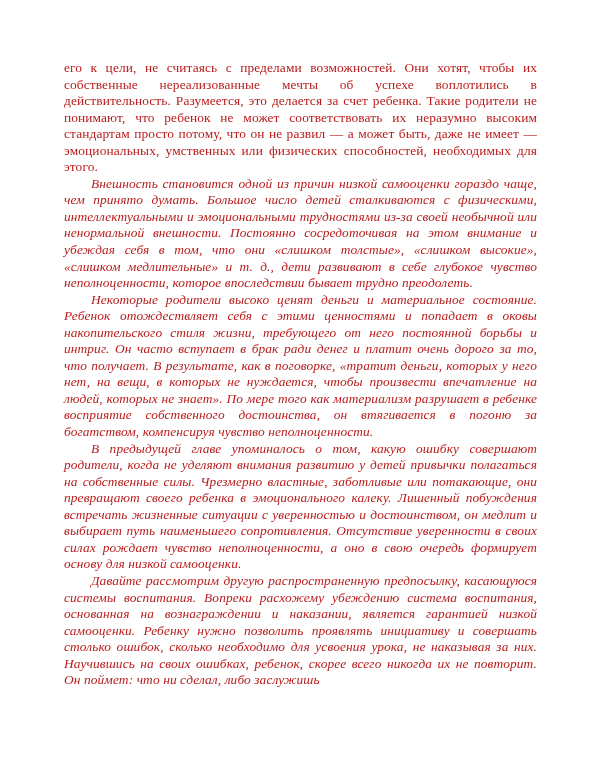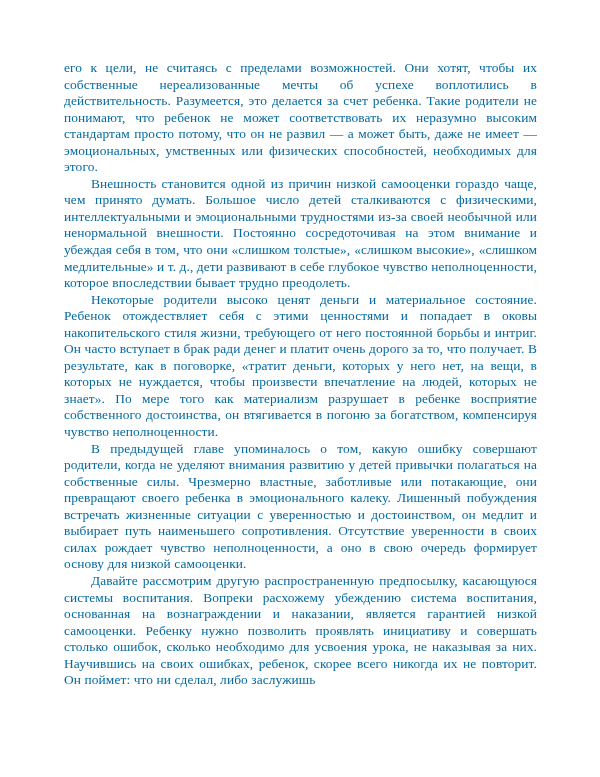--- a/index.html
+++ b/index.html
@@ -13,32 +13,33 @@
     height: 777px;
     background: #ffffff;
     overflow: hidden;
     font-family: "Liberation Serif", "DejaVu Serif", serif;
   }
   .text-block {
     position: absolute;
     left: 64px;
     top: 60px;
     width: 473px;
-    color: #0369a1;
+    color: #b91c1c;
   }
   .text-block p {
     margin: 0;
     padding: 0;
     text-align: justify;
     font-size: 13.4px;
     line-height: 16.55px;
     letter-spacing: 0.1px;
   }
   .text-block p.indent {
     text-indent: 27px;
+    font-style: italic;
   }
 </style>
 </head>
 <body>
 
 <div class="page">
   <div class="text-block">
     <p>его к цели, не считаясь с пределами возможностей. Они хотят, чтобы их собственные нереализованные мечты об успехе воплотились в действительность. Разумеется, это делается за счет ребенка. Такие родители не понимают, что ребенок не может соответствовать их неразумно высоким стандартам просто потому, что он не развил — а может быть, даже не имеет — эмоциональных, умственных или физических способностей, необходимых для этого.</p>
     <p class="indent">Внешность становится одной из причин низкой самооценки гораздо чаще, чем принято думать. Большое число детей сталкиваются с физическими, интеллектуальными и эмоциональными трудностями из-за своей необычной или ненормальной внешности. Постоянно сосредоточивая на этом внимание и убеждая себя в том, что они «слишком толстые», «слишком высокие», «слишком медлительные» и т. д., дети развивают в себе глубокое чувство неполноценности, которое впоследствии бывает трудно преодолеть.</p>
     <p class="indent">Некоторые родители высоко ценят деньги и материальное состояние. Ребенок отождествляет себя с этими ценностями и попадает в оковы накопительского стиля жизни, требующего от него постоянной борьбы и интриг. Он часто вступает в брак ради денег и платит очень дорого за то, что получает. В результате, как в поговорке, «тратит деньги, которых у него нет, на вещи, в которых не нуждается, чтобы произвести впечатление на людей, которых не знает». По мере того как материализм разрушает в ребенке восприятие собственного достоинства, он втягивается в погоню за богатством, компенсируя чувство неполноценности.</p>

